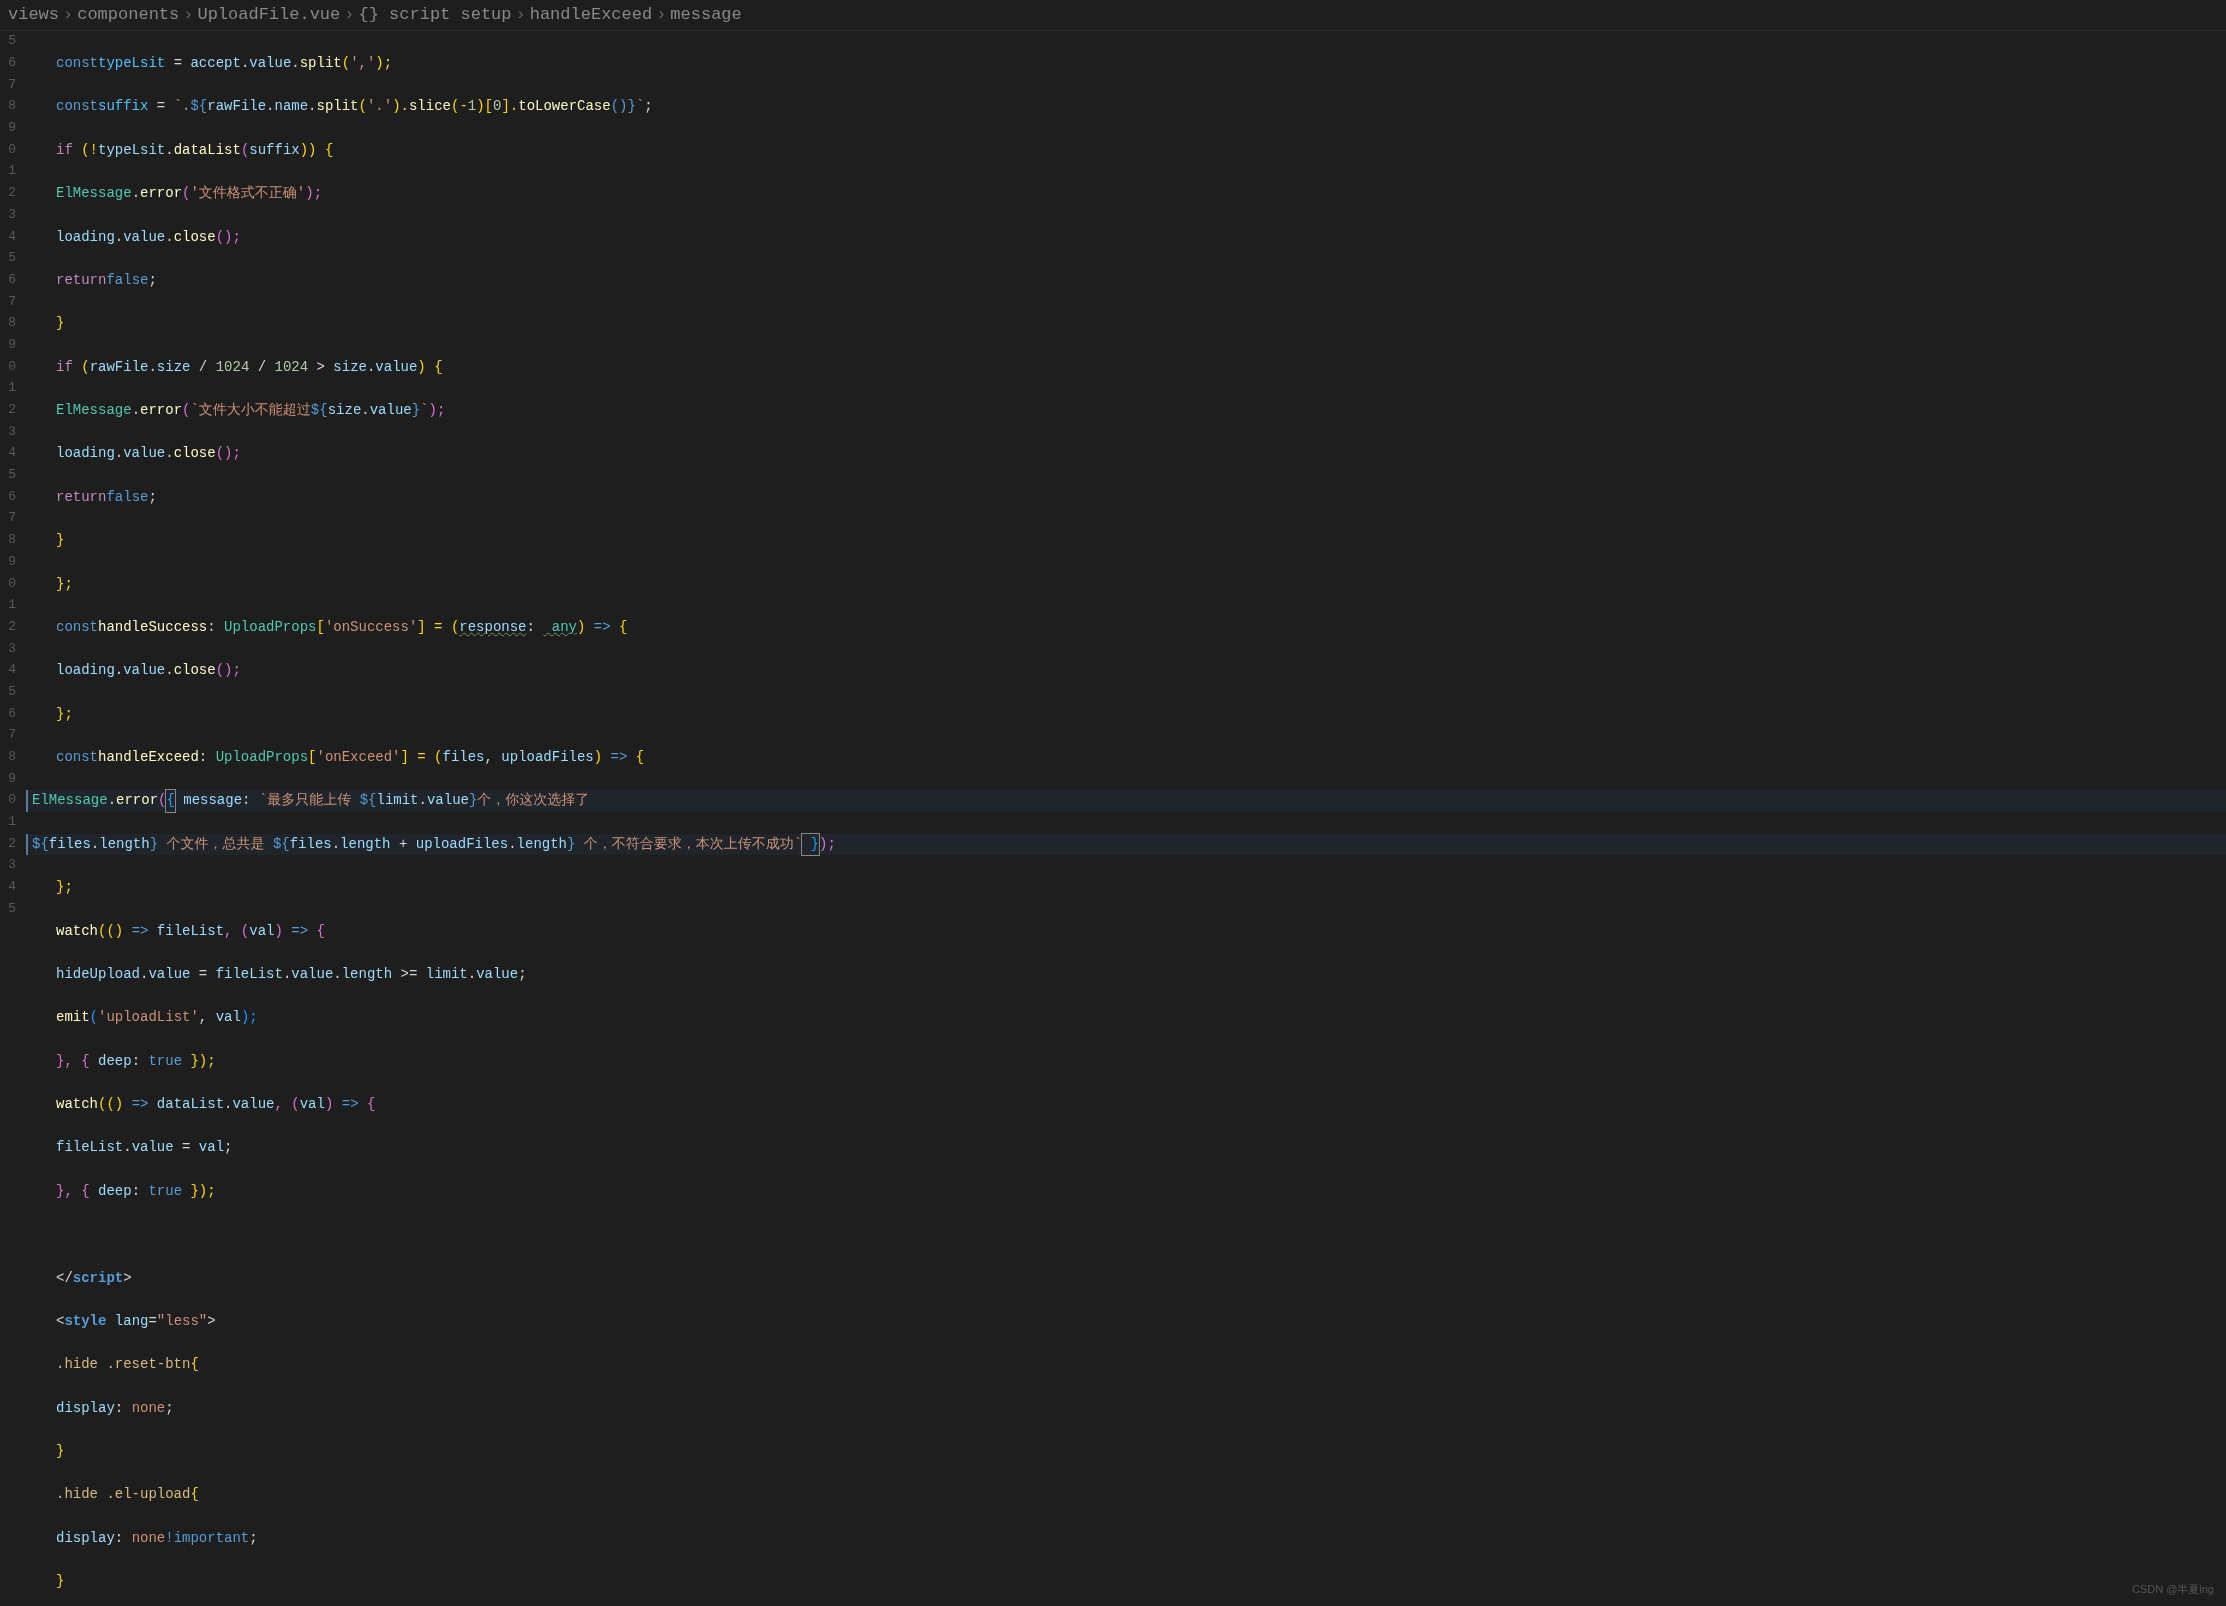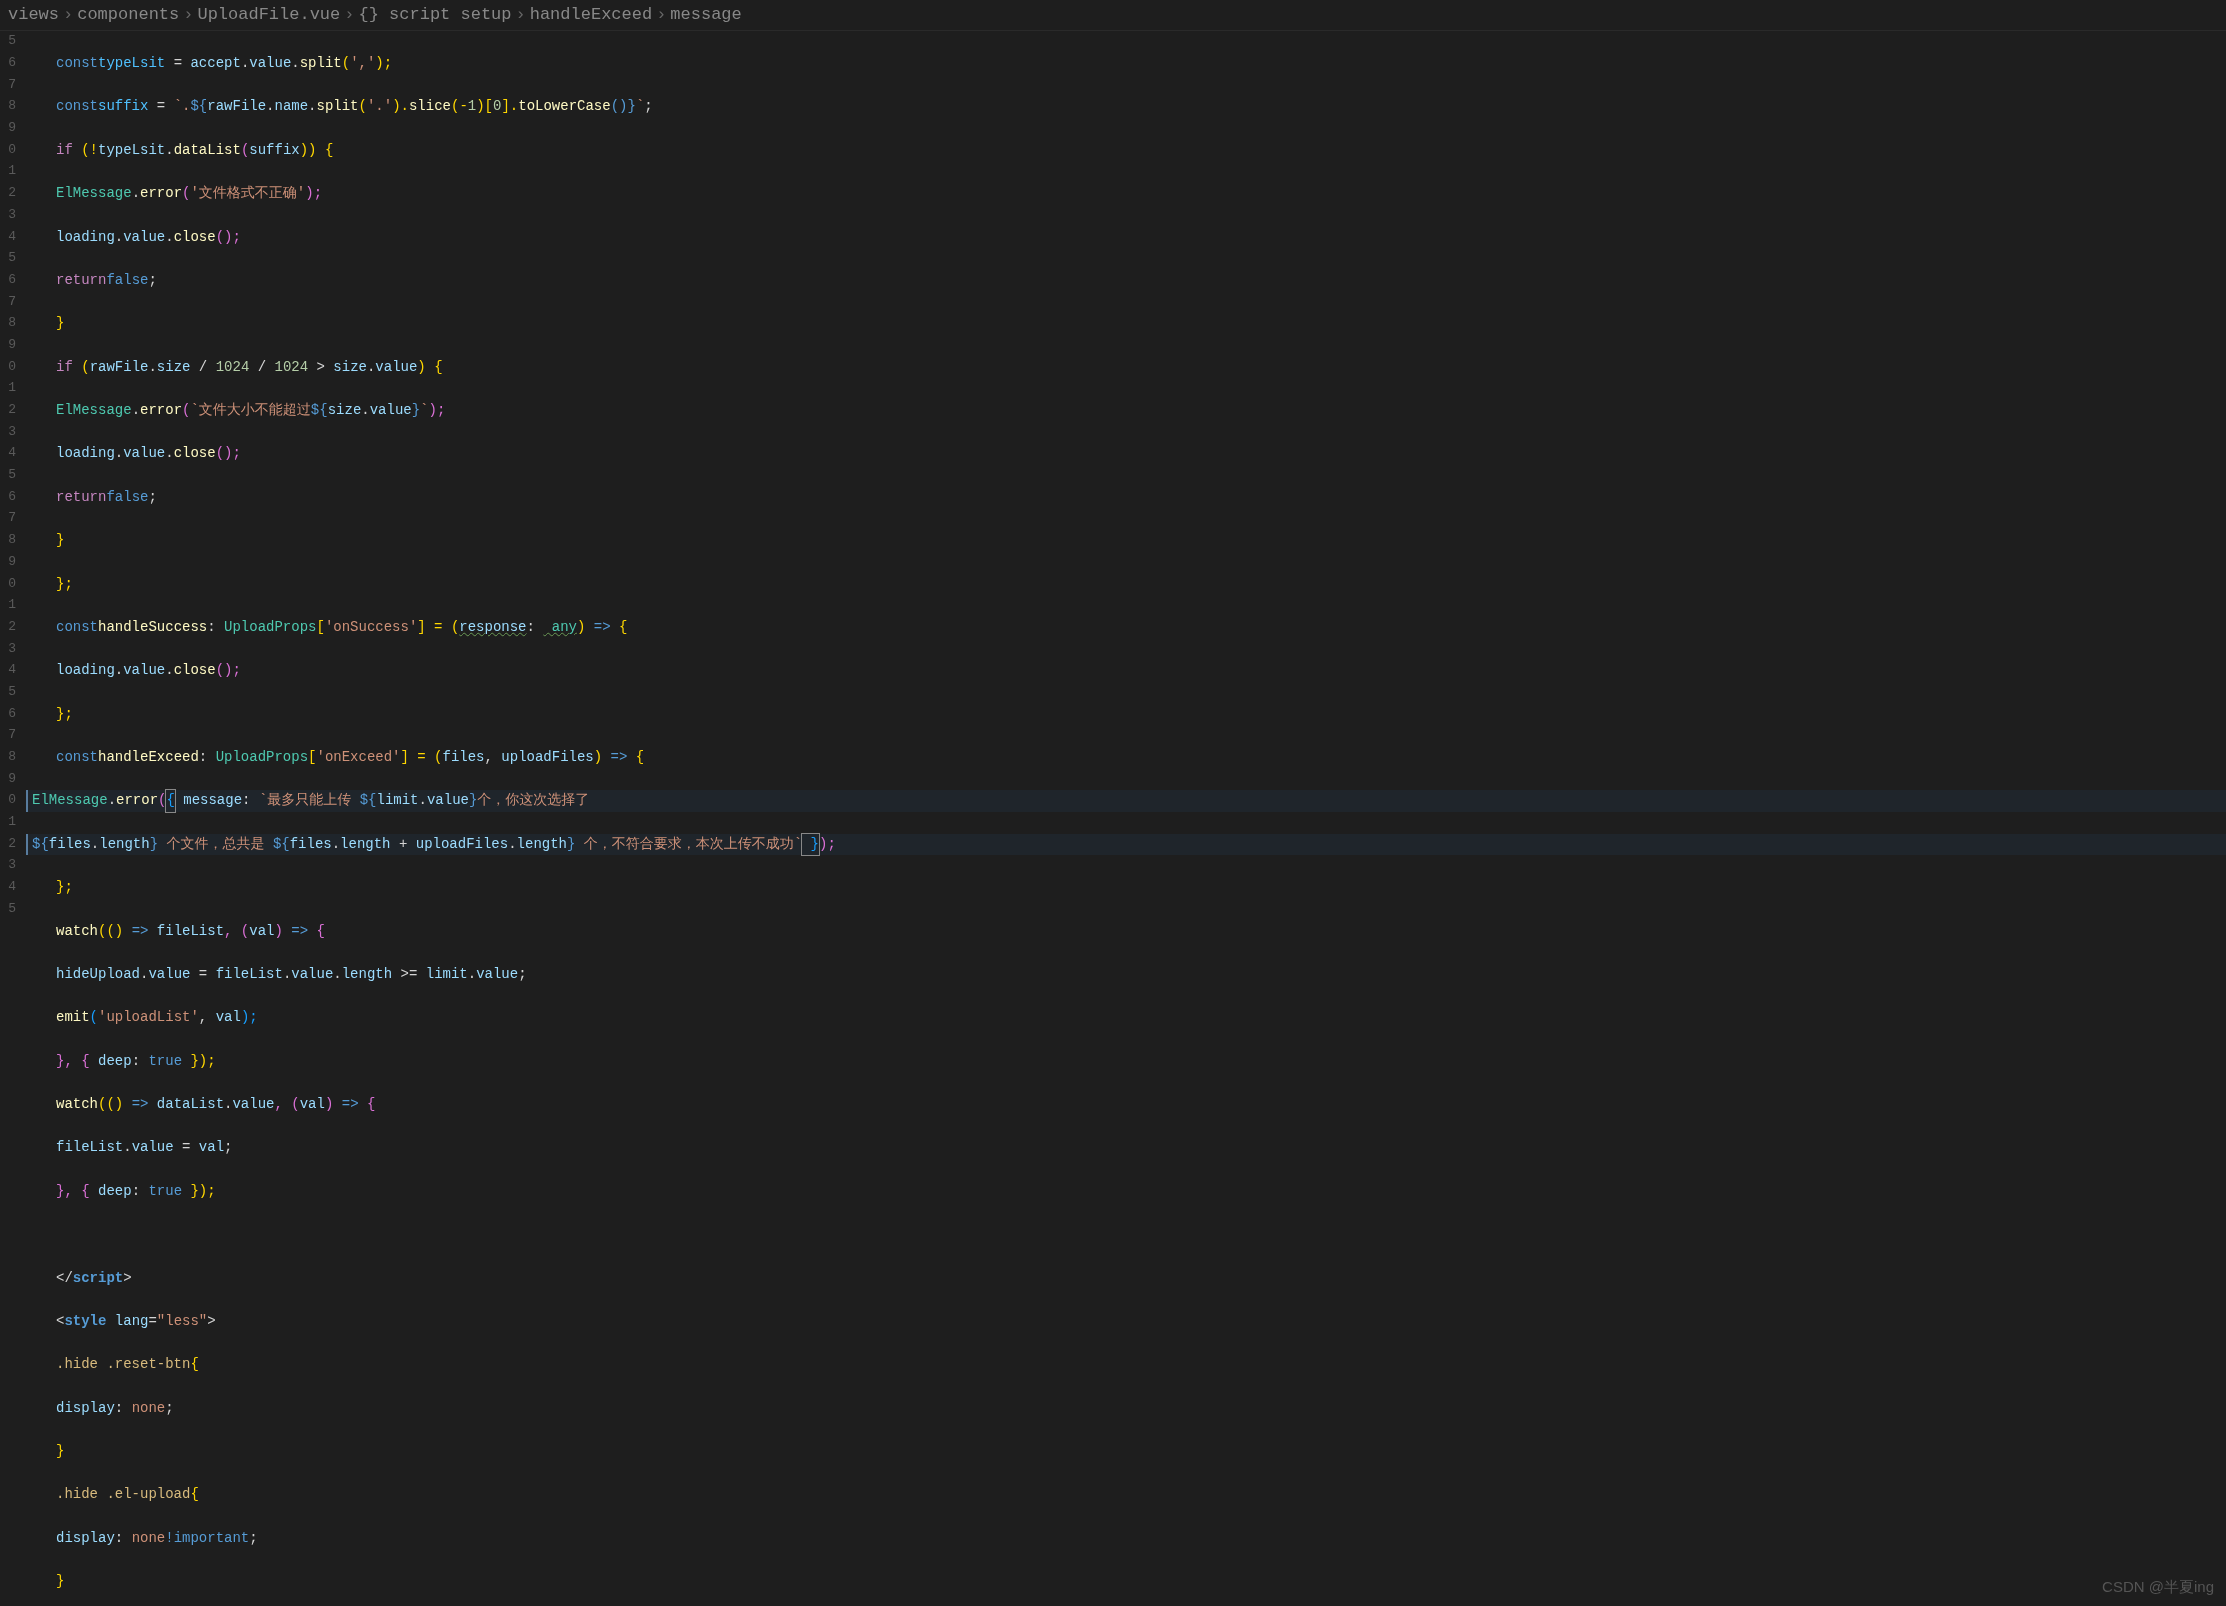--- a/index.html
+++ b/index.html
@@ -86,21 +86,21 @@
     }
     .bracket-match {
       border: 1px solid #888;
       margin: -1px;
     }
     .watermark {
       position: fixed;
       bottom: 8px;
       right: 12px;
       color: #555;
-      font-size: 15px;
+      font-size: 11px;
       font-family: sans-serif;
     }
   </style>
 </head>
 <body>
 
 <div class="breadcrumb">
   <span>views</span>
   <span class="sep">›</span>
   <span>components</span>

